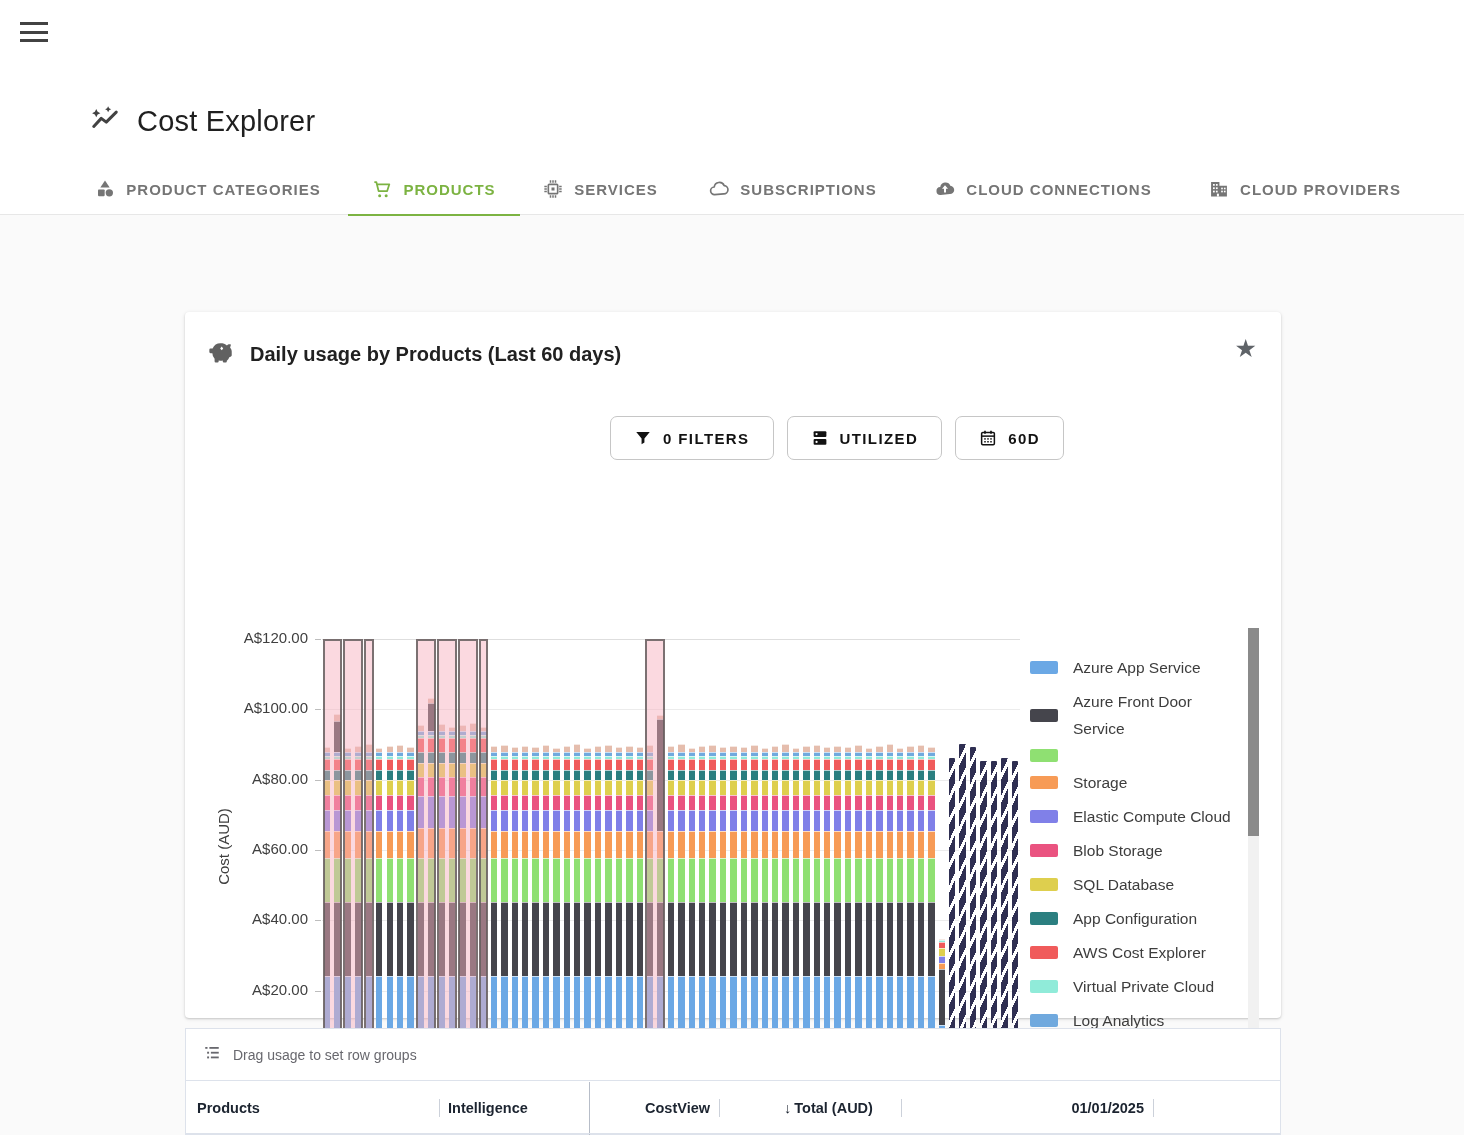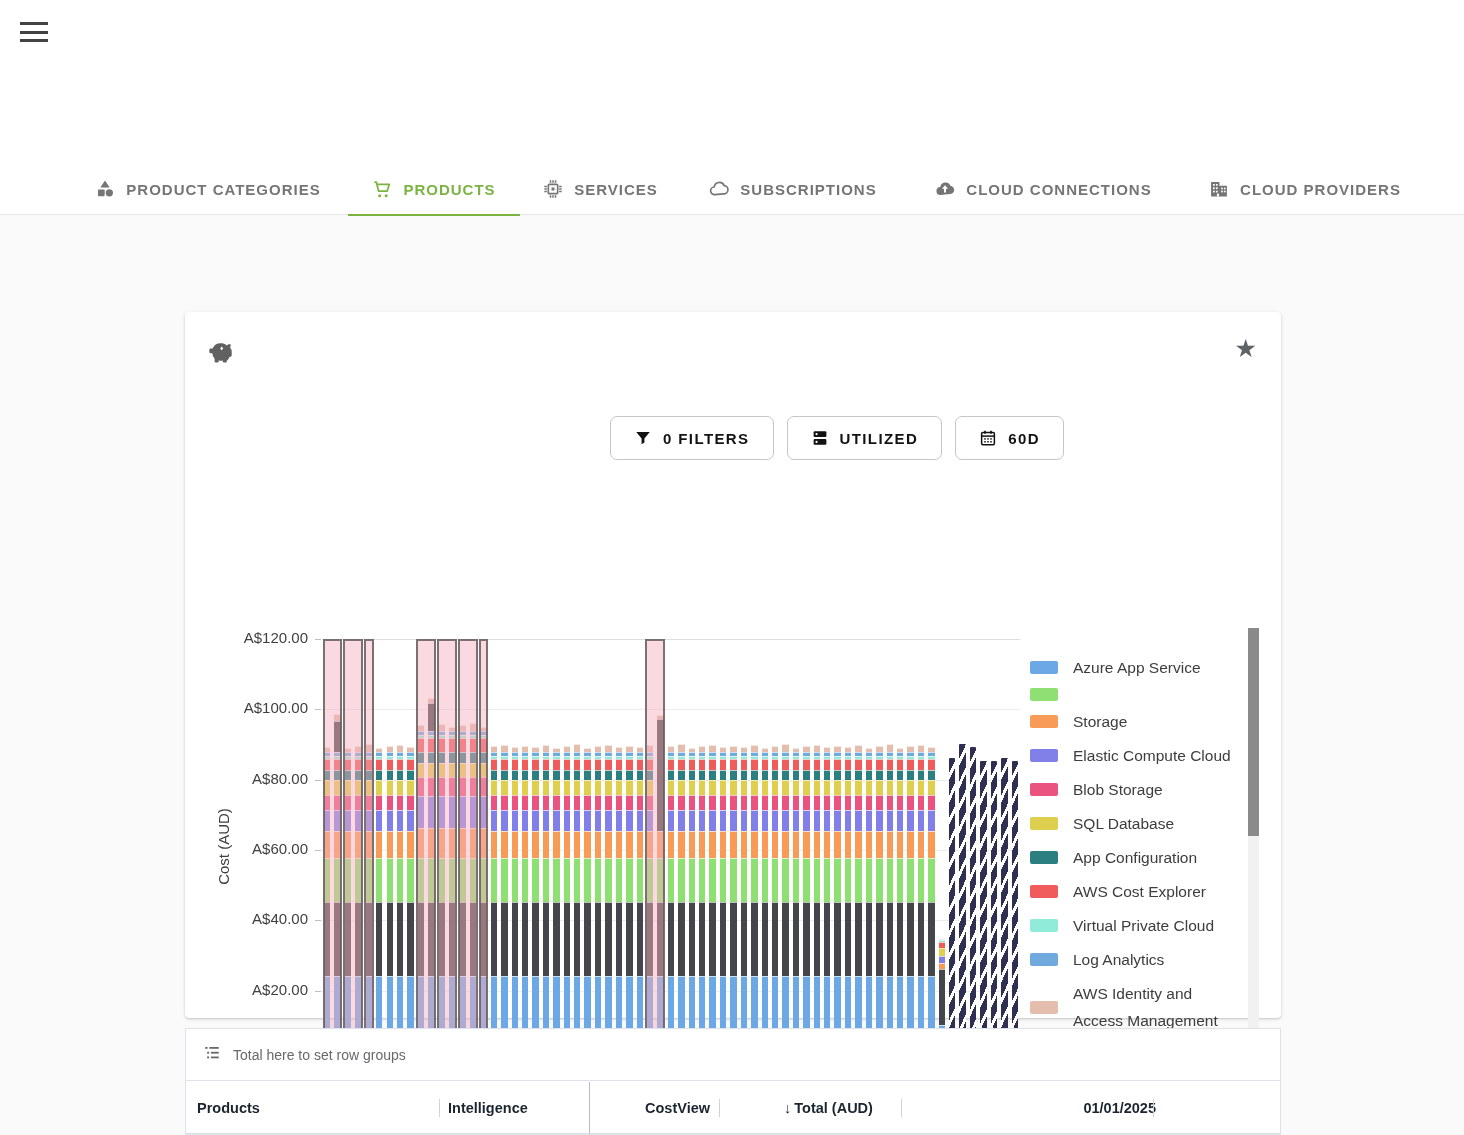--- a/index.html
+++ b/index.html
@@ -66,20 +66,28 @@
 </head>
 <body>
 
 <div class="page">
 
   <div class="topbar">
     <div class="hamburger">
       <div></div>
         <div></div>
         <div></div>
+    </div>
+    <div class="title-row">
+      <span id="title-icon"><svg width="30" height="30" viewBox="0 0 24 24">
+            <path d="M3 18 L9 11.5 L13 14.5 L21 6.5" fill="none" stroke="#424242" stroke-width="2.4" stroke-linecap="round" stroke-linejoin="round"></path>
+            <path d="M5 4 l1.1 2.2 L8.3 7.3 L6.1 8.4 L5 10.6 L3.9 8.4 L1.7 7.3 L3.9 6.2 Z" fill="#424242"></path>
+            <path d="M14.5 1.8 l.8 1.6 1.6.8 -1.6.8 -.8 1.6 -.8-1.6 -1.6-.8 1.6-.8 Z" fill="#424242"></path>
+          </svg></span>
+      <span class="page-title">Cost Explorer</span>
     </div>
     <div class="tabs" id="tabs">
         <div class="tab" style="left: 68px; width: 280px;">
           <span style="display: flex;">
             <svg width="20" height="20" viewBox="0 0 24 24">
               <path d="M12 1.8 17.6 10.2 6.4 10.2 Z" fill="#757575"></path>
               <rect x="3.6" y="12.6" width="8" height="8" rx="1" fill="#757575"></rect>
               <circle cx="17.2" cy="16.6" r="4.4" fill="#757575"></circle>
             </svg>
           </span>
@@ -155,20 +163,21 @@
         </div>
       </div>
   </div>
 
   <div class="card">
     <div class="card-header">
       <span id="pig-icon"><svg width="28" height="28" viewBox="0 0 24 24">
             <path d="M6.5 20v-2.2A7.2 7.2 0 0 1 4.6 13H3a1 1 0 0 1-1-1v-2a1 1 0 0 1 1-1h1.8A7.3 7.3 0 0 1 11.5 4.6c2.4 0 4.1.5 5.6 1.8.6-.7 1.6-1.1 2.9-.9l.6.1-.8 2.5c.8 1 1.3 2.1 1.4 3.4v3.2c0 .9-1.2 1.5-2.1 1.8-.4 1.2-1.2 2.3-2.1 3V20a1 1 0 0 1-1 1h-1.5a1 1 0 0 1-1-1v-.8a9 9 0 0 1-3.5.1V20a1 1 0 0 1-1 1H7.5a1 1 0 0 1-1-1Z" fill="#616161"></path>
             <path d="M12.6 7.3 l1.3 1.6 -1.3 1.6 -1.3 -1.6 Z" fill="#ffffff"></path>
           </svg></span>
+      <span class="card-title">Daily usage by Products (Last 60 days)</span>
     </div>
     <div class="fav-star">★</div>
     <div class="btn-row" id="btn-row">
         <button class="chip-btn">
           <span style="display: flex;">
             <svg width="18" height="18" viewBox="0 0 24 24">
               <path d="M3 4h18l-7.1 8.6V18l-3.8 2.2v-7.6Z" fill="#121212"></path>
             </svg>
           </span>
           <span>0 FILTERS</span>
@@ -1100,20 +1109,24 @@
           <div class="xlabel" style="left: 634.284px;">Mar 2</div>
           <div class="xlabel" style="left: 665.537px;">Mar 5</div>
           <div class="xlabel" style="left: 696.791px;">Mar 8</div>
         </div>
       <div class="legend" id="legend">
           <div class="legend-item">
             <span class="legend-swatch" style="background: rgb(107, 168, 229);"></span>
             <span class="legend-label">Azure App Service</span>
           </div>
           <div class="legend-item">
+            <span class="legend-swatch" style="background: rgb(69, 69, 76);"></span>
+            <span class="legend-label">Azure Front Door Service</span>
+          </div>
+          <div class="legend-item">
             <span class="legend-swatch" style="background: rgb(143, 224, 114);"></span>
           </div>
           <div class="legend-item">
             <span class="legend-swatch" style="background: rgb(247, 155, 86);"></span>
             <span class="legend-label">Storage</span>
           </div>
           <div class="legend-item">
             <span class="legend-swatch" style="background: rgb(128, 128, 232);"></span>
             <span class="legend-label">Elastic Compute Cloud</span>
           </div>
@@ -1157,28 +1170,28 @@
       <span id="drag-icon"><svg width="18" height="18" viewBox="0 0 24 24">
             <g fill="#68686e">
               <rect x="8.5" y="4" width="12.5" height="2.4"></rect>
               <rect x="3" y="4" width="3" height="2.4"></rect>
               <rect x="5.5" y="10.3" width="2.6" height="2.6"></rect>
               <rect x="10.5" y="10.4" width="10.5" height="2.4"></rect>
               <rect x="5.5" y="16.6" width="2.6" height="2.6"></rect>
               <rect x="10.5" y="16.7" width="10.5" height="2.4"></rect>
             </g>
           </svg></span>
-      <span>Total here to set row groups</span>
+      <span>Drag usage to set row groups</span>
     </div>
     <div class="thead" id="thead">
         <div class="th" style="left: 11px;"><span>Products</span></div>
         <div class="th" style="left: 262px;"><span>Intelligence</span></div>
         <div class="th" style="left: 459px;"><span>CostView</span></div>
         <div class="th" style="left: 598px;"><span class="sort-arrow">↓</span><span>Total (AUD)</span></div>
-        <div class="th" style="right: 124px;"><span>01/01/2025</span></div>
+        <div class="th" style="right: 136px;"><span>01/01/2025</span></div>
         <div class="col-sep" style="left: 253px;"></div>
         <div class="col-sep" style="left: 533px;"></div>
         <div class="col-sep" style="left: 715px;"></div>
         <div class="col-sep" style="left: 967px;"></div>
       </div>
     <div class="pinned-sep"></div>
     <div class="thead-bottom"></div>
   </div>
 
 </div>

